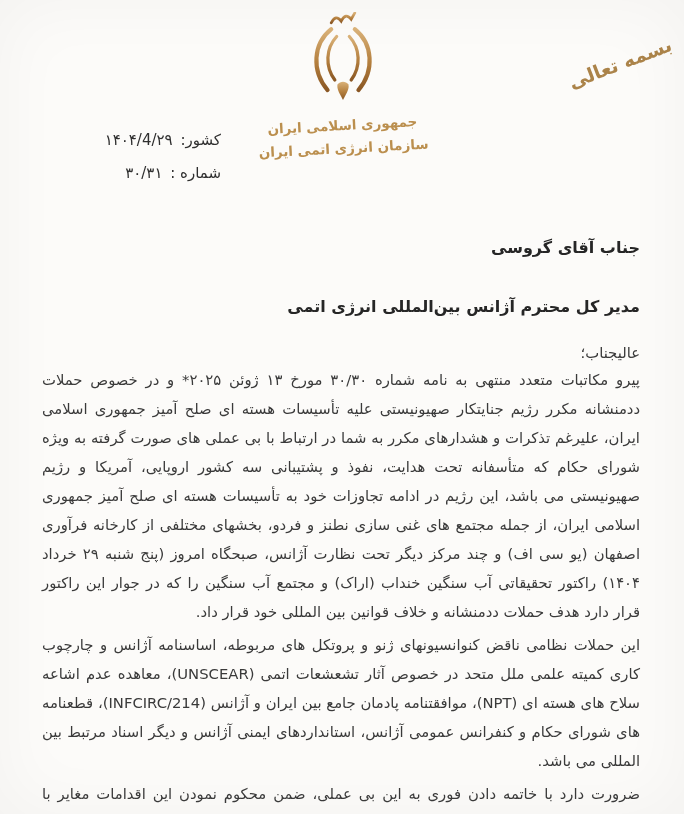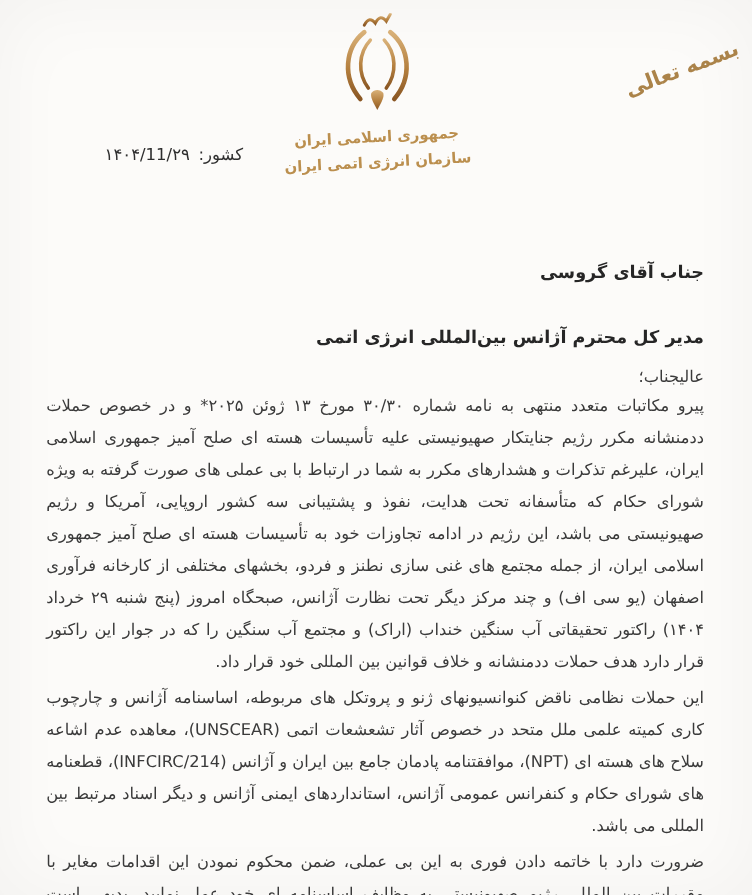--- a/index.html
+++ b/index.html
@@ -61,21 +61,21 @@
     right:44px;left:42px;
   }
   .recipient-name,.recipient-title{
     font-weight:bold;
     font-size:16px;
     line-height:31px;
     color:#262626;
     margin-top:28px;
   }
   .salutation{
-    margin-top:12px;
+    margin-top:22px;
     font-size:14.8px;
     color:#3a3a3a;
   }
   .para{
     margin:4px 0 0 0;
     font-size:14.8px;
     line-height:29px;
     text-align:justify;
     text-justify:inter-word;
     color:#3a3a3a;
@@ -109,21 +109,25 @@
     </svg>
     <div class="org-lines">
       <div class="org-line">جمهوری اسلامی ایران</div>
       <div class="org-line">سازمان انرژی اتمی ایران</div>
     </div>
   </div>
 
   <div class="meta">
     <div class="meta-row">
       <span>کشور:</span>
-      <span>۱۴۰۴/11/۲۹</span>
+      <span>۱۴۰۴/4/۲۹</span>
+    </div>
+    <div class="meta-row">
+      <span>شماره :</span>
+      <span>۳۰/۳۱</span>
     </div>
   </div>
 
   <div class="content">
     <div class="recipient-name">جناب آقای گروسی</div>
     <div class="recipient-title">مدیر کل محترم آژانس بین‌المللی انرژی اتمی</div>
     <div class="salutation">عالیجناب؛</div>
     <p class="para">پیرو مکاتبات متعدد منتهی به نامه شماره ۳۰/۳۰ مورخ ۱۳ ژوئن ۲۰۲۵* و در خصوص حملات ددمنشانه مکرر رژیم جنایتکار صهیونیستی علیه تأسیسات هسته ای صلح آمیز جمهوری اسلامی ایران، علیرغم تذکرات و هشدارهای مکرر به شما در ارتباط با بی عملی های صورت گرفته به ویژه شورای حکام که متأسفانه تحت هدایت، نفوذ و پشتیبانی سه کشور اروپایی، آمریکا و رژیم صهیونیستی می باشد، این رژیم در ادامه تجاوزات خود به تأسیسات هسته ای صلح آمیز جمهوری اسلامی ایران، از جمله مجتمع های غنی سازی نطنز و فردو، بخشهای مختلفی از کارخانه فرآوری اصفهان (یو سی اف) و چند مرکز دیگر تحت نظارت آژانس، صبحگاه امروز (پنج شنبه ۲۹ خرداد ۱۴۰۴) راکتور تحقیقاتی آب سنگین خنداب (اراک) و مجتمع آب سنگین را که در جوار این راکتور قرار دارد هدف حملات ددمنشانه و خلاف قوانین بین المللی خود قرار داد.</p>
     <p class="para">این حملات نظامی ناقض کنوانسیونهای ژنو و پروتکل های مربوطه، اساسنامه آژانس و چارچوب کاری کمیته علمی ملل متحد در خصوص آثار تشعشعات اتمی (UNSCEAR)، معاهده عدم اشاعه سلاح های هسته ای (NPT)، موافقتنامه پادمان جامع بین ایران و آژانس (INFCIRC/214)، قطعنامه های شورای حکام و کنفرانس عمومی آژانس، استانداردهای ایمنی آژانس و دیگر اسناد مرتبط بین المللی می باشد.</p>
     <p class="para">ضرورت دارد با خاتمه دادن فوری به این بی عملی، ضمن محکوم نمودن این اقدامات مغایر با مقررات بین المللی رژیم صهیونیستی به وظایف اساسنامه ای خود عمل نمایید. بدیهی است جمهوری اسلامی ایران تدابیر لازم در خصوص دفاع از حقوق حاکمیتی خود را به عمل آورده و اقدامات حقوقی مقتضی به ویژه در ارتباط با بی عملی های صورت گرفته توسط شخص جنابعالی را پیگیری خواهد نمود.</p>

